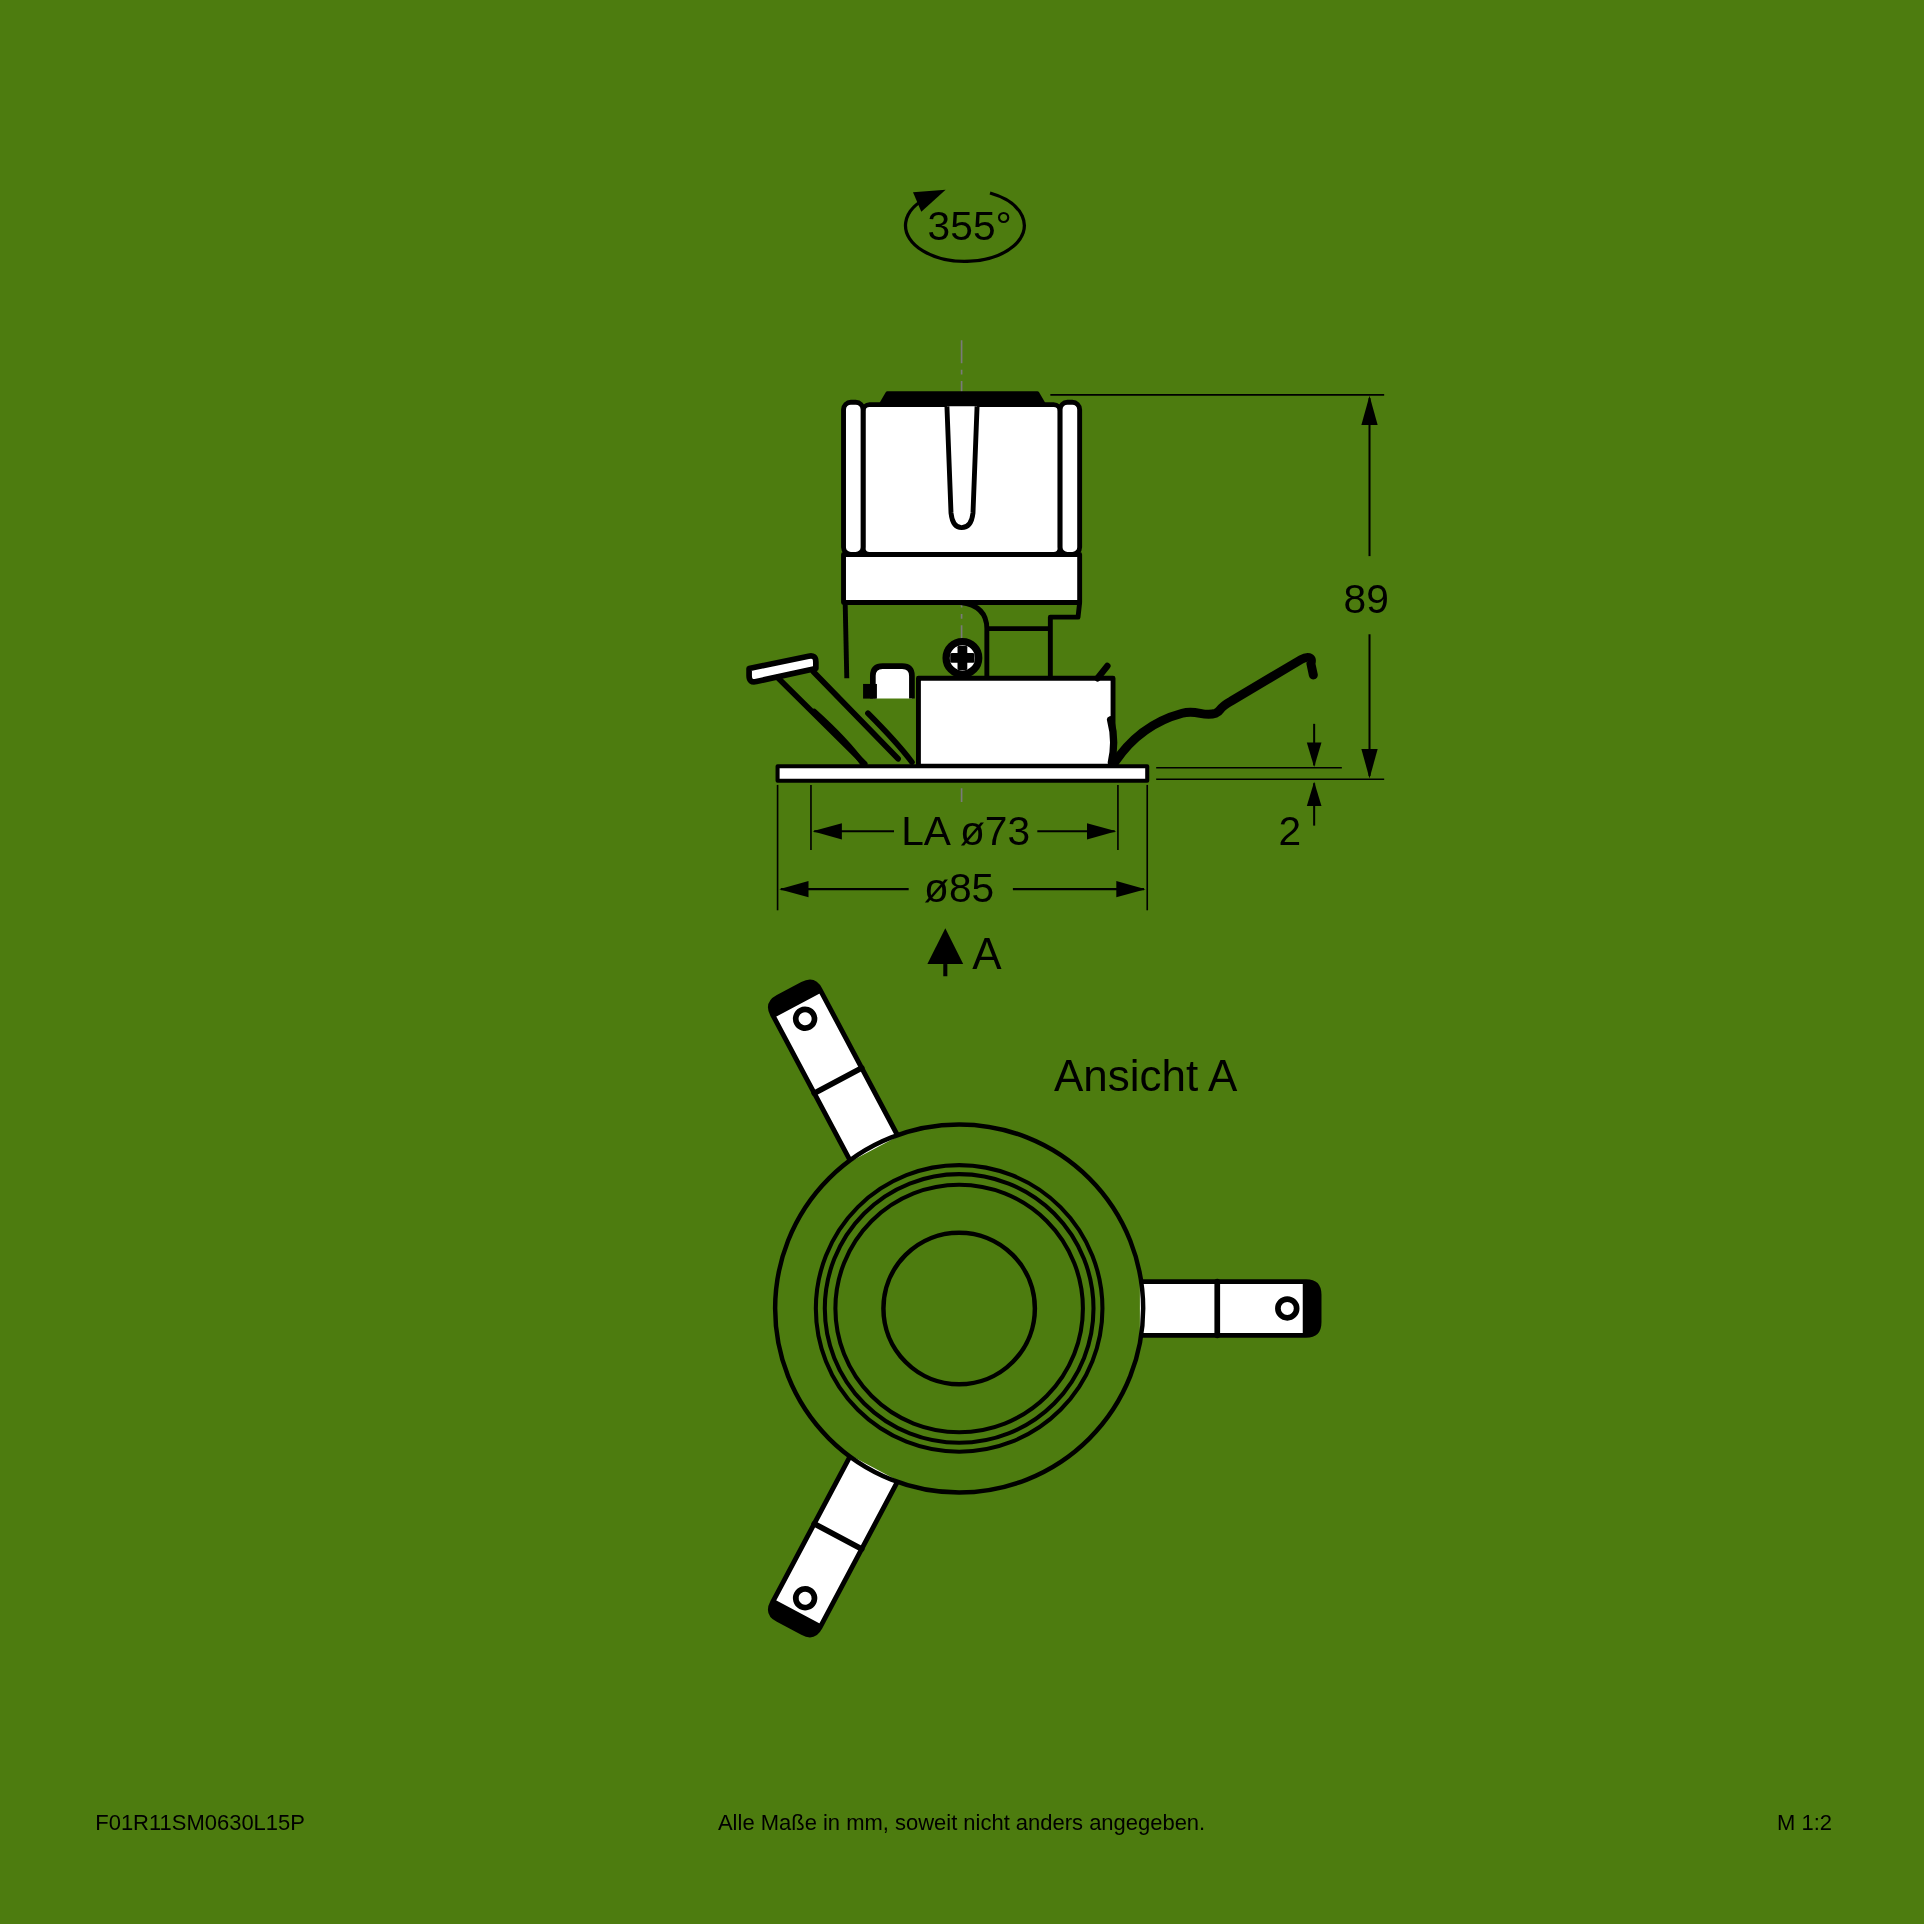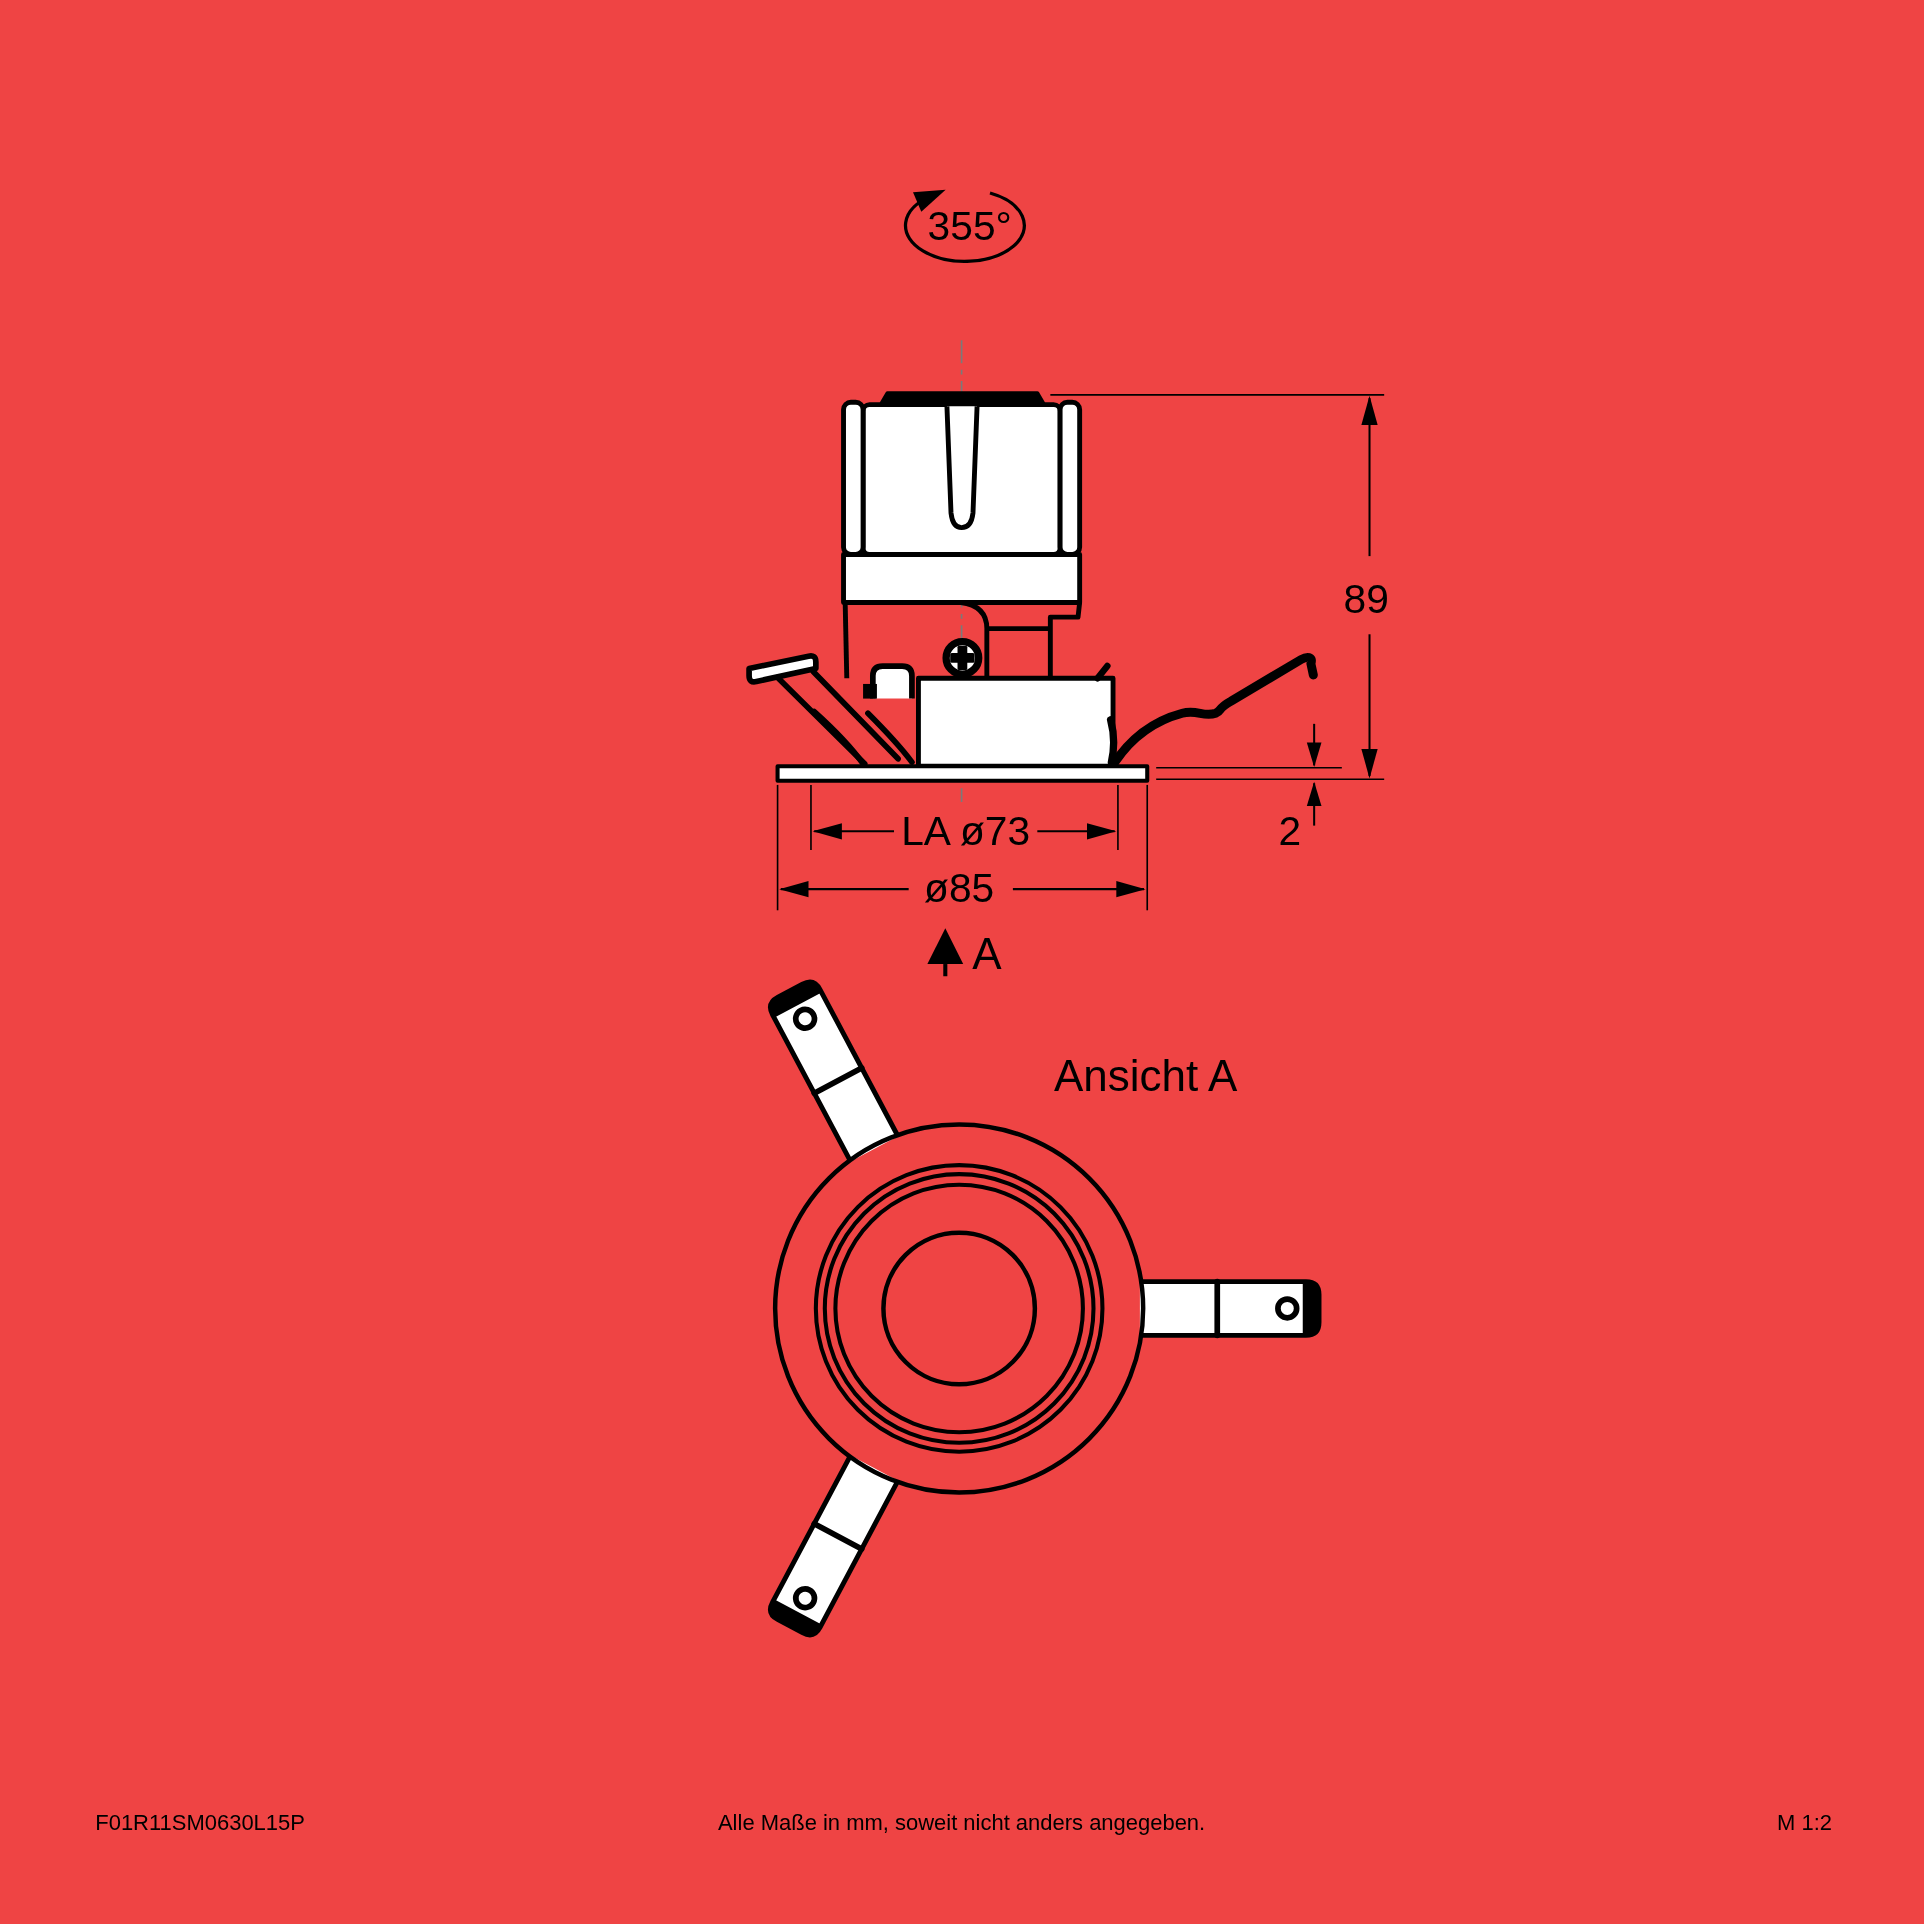--- a/index.html
+++ b/index.html
@@ -4,21 +4,21 @@
 <style>
   html, body {
     margin: 0;
     padding: 0;
     background: #ffffff;
   }
   #page {
     position: relative;
     width: 1924px;
     height: 1924px;
-    background: #ef4444;
+    background: #4d7c0f;
     font-family: "Liberation Sans", "DejaVu Sans", sans-serif;
     overflow: hidden;
   }
   svg { display: block; }
   .outline  { fill: #ffffff; stroke: #000000; stroke-width: 6; stroke-linejoin: round; }
   .outline-thin { fill: none; stroke: #000000; stroke-width: 5; }
   .stroke6  { fill: none; stroke: #000000; stroke-width: 6; stroke-linejoin: round; }
   .stroke7  { fill: none; stroke: #000000; stroke-width: 7; stroke-linecap: round; }
   .wire     { fill: none; stroke: #000000; stroke-width: 11; stroke-linecap: round; stroke-linejoin: round; }
   .fill-black { fill: #000000; stroke: none; }

